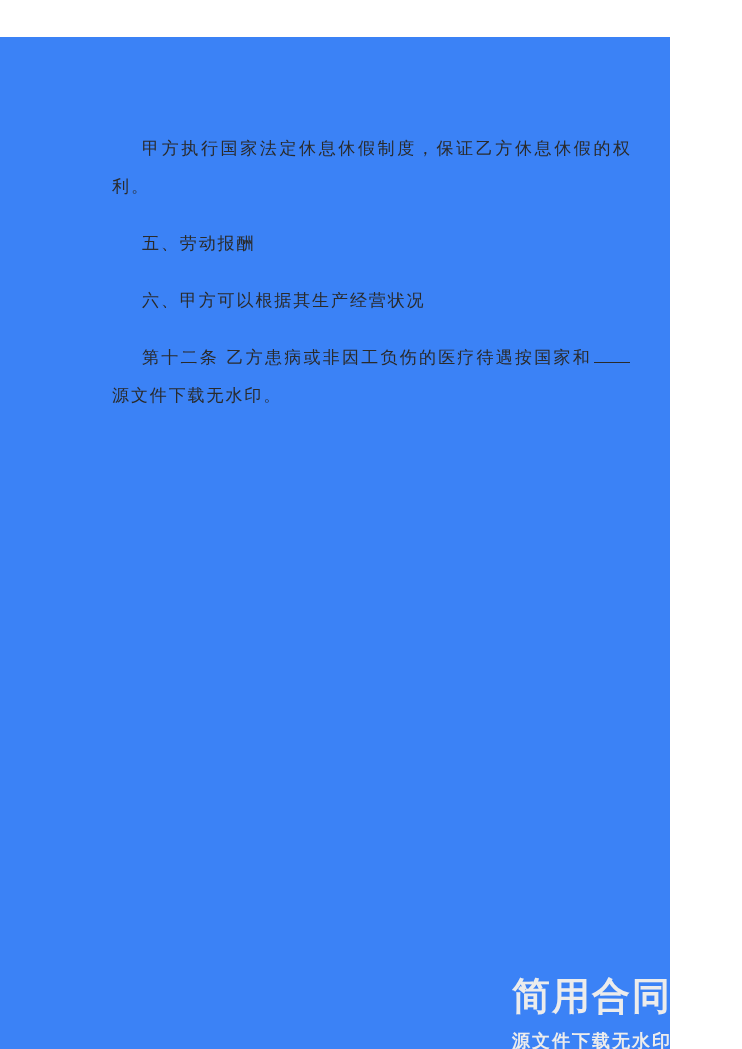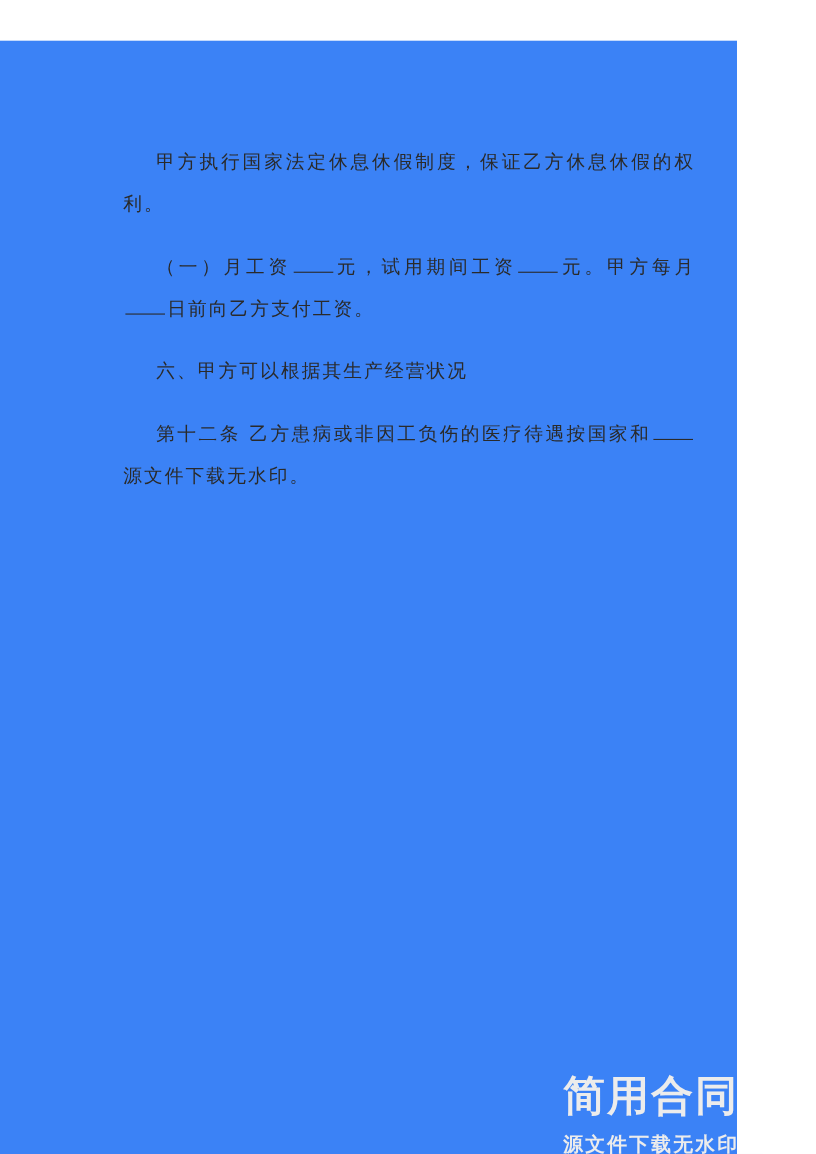--- a/index.html
+++ b/index.html
@@ -77,26 +77,26 @@
 </head>
 <body>
 
 <div class="page">
   <div class="content">
 
     <p class="para">
       <span>甲方执行国家法定休息休假制度，保证乙方休息休假的权利。</span>
     </p>
 
+    <p class="para heading">
+      <span>五、劳动报酬</span>
+    </p>
 
 
 
-    <p class="para">
-      <span>（一）月工资</span><span class="blank"></span><span>元，试用期间工资</span><span class="blank"></span><span>元。甲方每月</span><span class="blank"></span><span>日前向乙方支付工资。</span>
-    </p>
 
 
 
     <p class="para heading">
       <span>六、甲方可以根据其生产经营状况</span>
     </p>
 
 
     <p class="para">
       <span>第十二条 乙方患病或非因工负伤的医疗待遇按国家和</span><span class="blank"></span><span>源文件下载无水印。</span>

